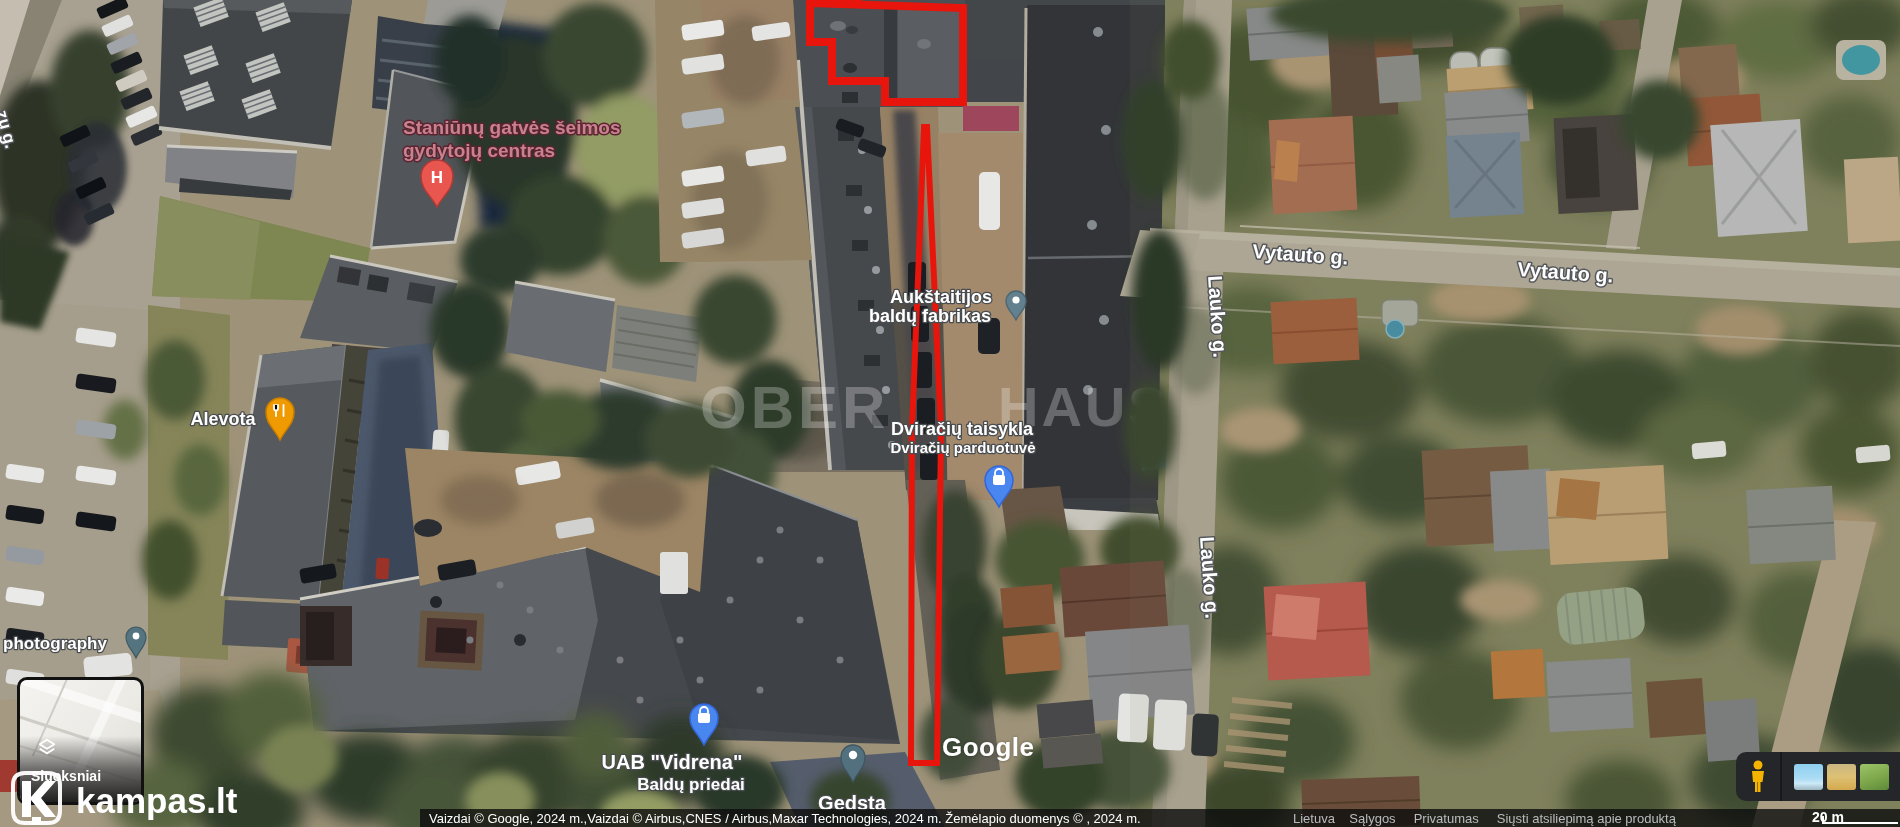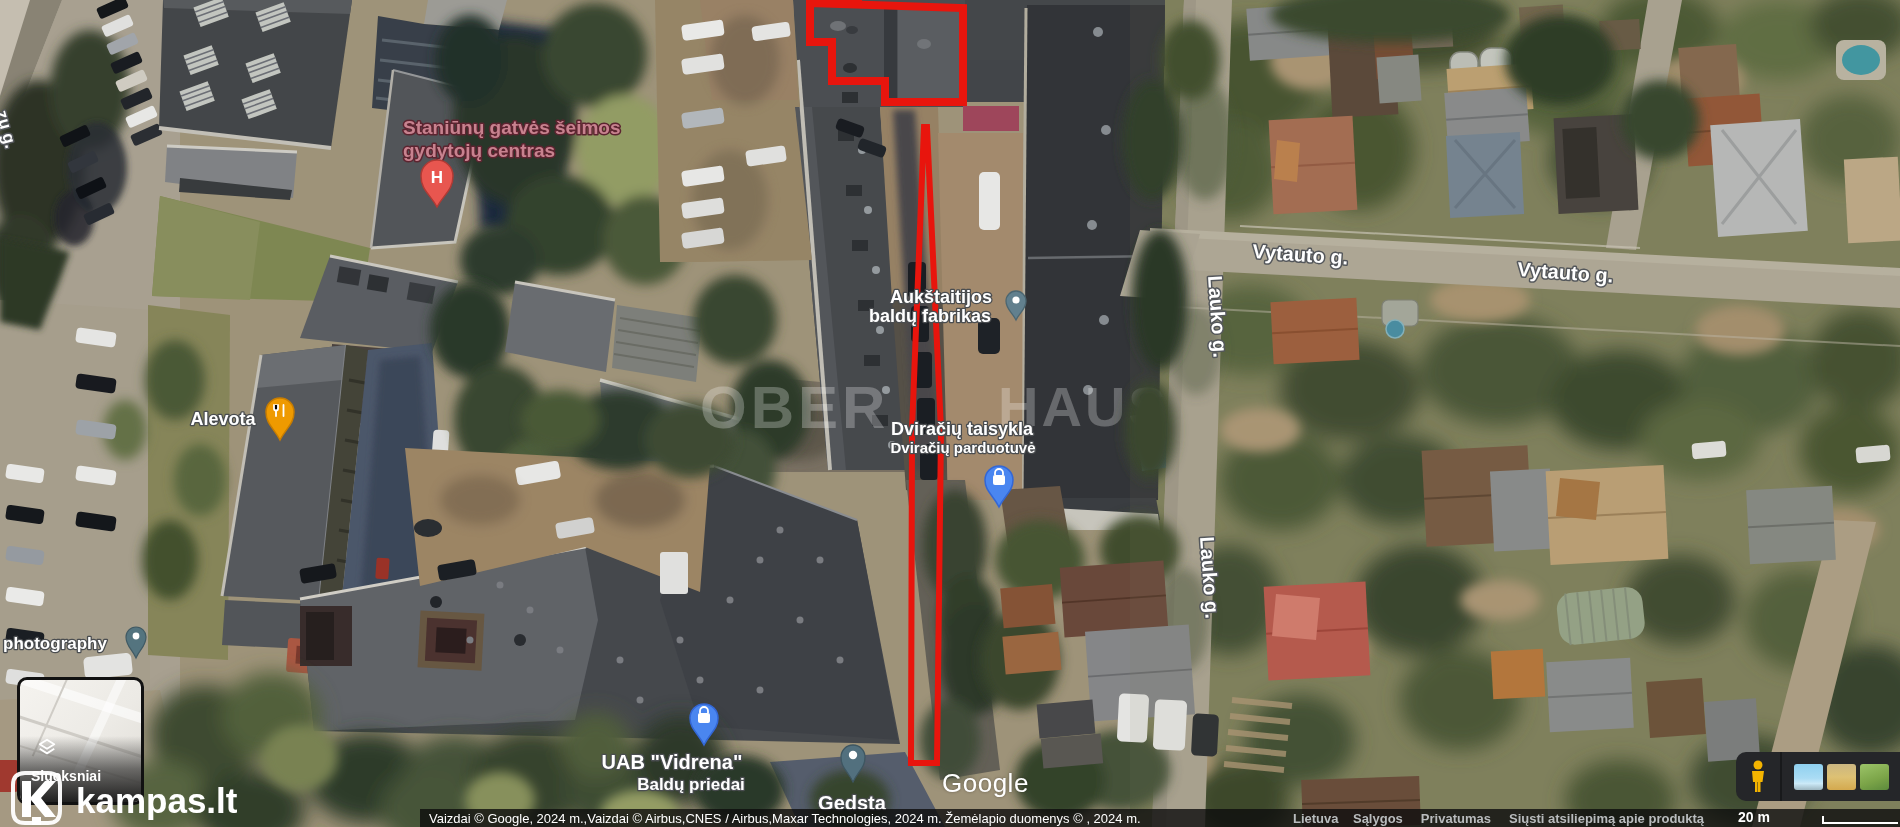--- a/index.html
+++ b/index.html
@@ -592,25 +592,25 @@
 <g filter="url(#b6)">
         <ellipse cx="1390" cy="15" rx="120" ry="28" fill="#3a482e"></ellipse>
         <ellipse cx="1560" cy="60" rx="55" ry="45" fill="#2f3d28"></ellipse>
         <ellipse cx="1660" cy="120" rx="40" ry="40" fill="#38462d"></ellipse>
         <ellipse cx="1152" cy="140" rx="30" ry="60" fill="#33402a"></ellipse>
         <ellipse cx="1160" cy="300" rx="28" ry="70" fill="#2c3927"></ellipse>
         <ellipse cx="1150" cy="430" rx="26" ry="50" fill="#3a472e"></ellipse>
         <ellipse cx="1190" cy="60" rx="30" ry="40" fill="#42502f"></ellipse>
       </g>
     </svg>
-<div class="abs" style="left:942px;top:768px;color:#fff;font-size:26px;font-weight:normal;letter-spacing:0.5px;text-shadow:0 0 3px rgba(0,0,0,.35)">Google</div>
+<div class="abs" style="left:942px;top:732px;color:#fff;font-size:26px;font-weight:bold;letter-spacing:0.5px;text-shadow:0 0 3px rgba(0,0,0,.35)">Google</div>
 <div class="abs" style="left:420px;top:809px;width:1480px;height:18px;background:rgba(12,12,12,.8)"></div>
 <div class="abs" style="left:429px;top:811px;color:#fff;font-size:13px;font-weight:normal;white-space:nowrap">Vaizdai © Google, 2024 m.,Vaizdai © Airbus,CNES / Airbus,Maxar Technologies, 2024 m. Žemėlapio duomenys © , 2024 m.</div>
-<div class="abs" style="left:1293px;top:811px;color:#b9bcbe;font-size:13px;font-weight:bold;white-space:nowrap">Lietuva&nbsp;&nbsp;&nbsp;&nbsp;Sąlygos&nbsp;&nbsp;&nbsp;&nbsp;&nbsp;Privatumas&nbsp;&nbsp;&nbsp;&nbsp;&nbsp;Siųsti atsiliepimą apie produktą</div>
-<div class="abs" style="left:1738px;top:809px;color:#fff;font-size:14px;font-weight:bold">20 m</div>
+<div class="abs" style="left:1293px;top:811px;color:#b9bcbe;font-size:13px;font-weight:normal;white-space:nowrap">Lietuva&nbsp;&nbsp;&nbsp;&nbsp;Sąlygos&nbsp;&nbsp;&nbsp;&nbsp;&nbsp;Privatumas&nbsp;&nbsp;&nbsp;&nbsp;&nbsp;Siųsti atsiliepimą apie produktą</div>
+<div class="abs" style="left:1812px;top:809px;color:#fff;font-size:14px;font-weight:bold">20 m</div>
 <div class="abs" style="left:1822px;top:816px;width:74px;height:6px;border-left:2px solid #fff;border-bottom:2px solid #fff"></div>
 <div class="abs" style="left:17px;top:677px;width:121px;height:122px;border:3px solid #111;border-radius:10px;overflow:hidden;background:linear-gradient(135deg,#f5f3ef 0%,#eceae5 55%,#dfdcd6 100%)">
 <div class="abs" style="left:-20px;top:18px;width:190px;height:10px;background:rgba(255,255,255,.6);transform:rotate(18deg)"></div>
 <div class="abs" style="left:-20px;top:60px;width:190px;height:3px;background:#cfccc6;transform:rotate(18deg)"></div>
       <div class="abs" style="left:-20px;top:88px;width:190px;height:2px;background:#d8d5cf;transform:rotate(17deg)"></div>
       <div class="abs" style="left:30px;top:-10px;width:2px;height:90px;background:#cfccc6;transform:rotate(24deg)"></div>
 <div class="abs" style="left:78px;top:-20px;width:9px;height:120px;background:rgba(255,255,255,.55);transform:rotate(25deg)"></div>
 <div class="abs" style="left:0;top:56px;width:121px;height:66px;background:linear-gradient(180deg,rgba(30,30,30,0) 0%,rgba(25,25,25,.6) 50%,rgba(15,15,15,.92) 100%)"></div>
 <svg class="abs" style="left:17px;top:57px" width="20" height="20" viewBox="0 0 22 22">
         <g fill="none" stroke="#fff" stroke-width="2" stroke-linejoin="round">

